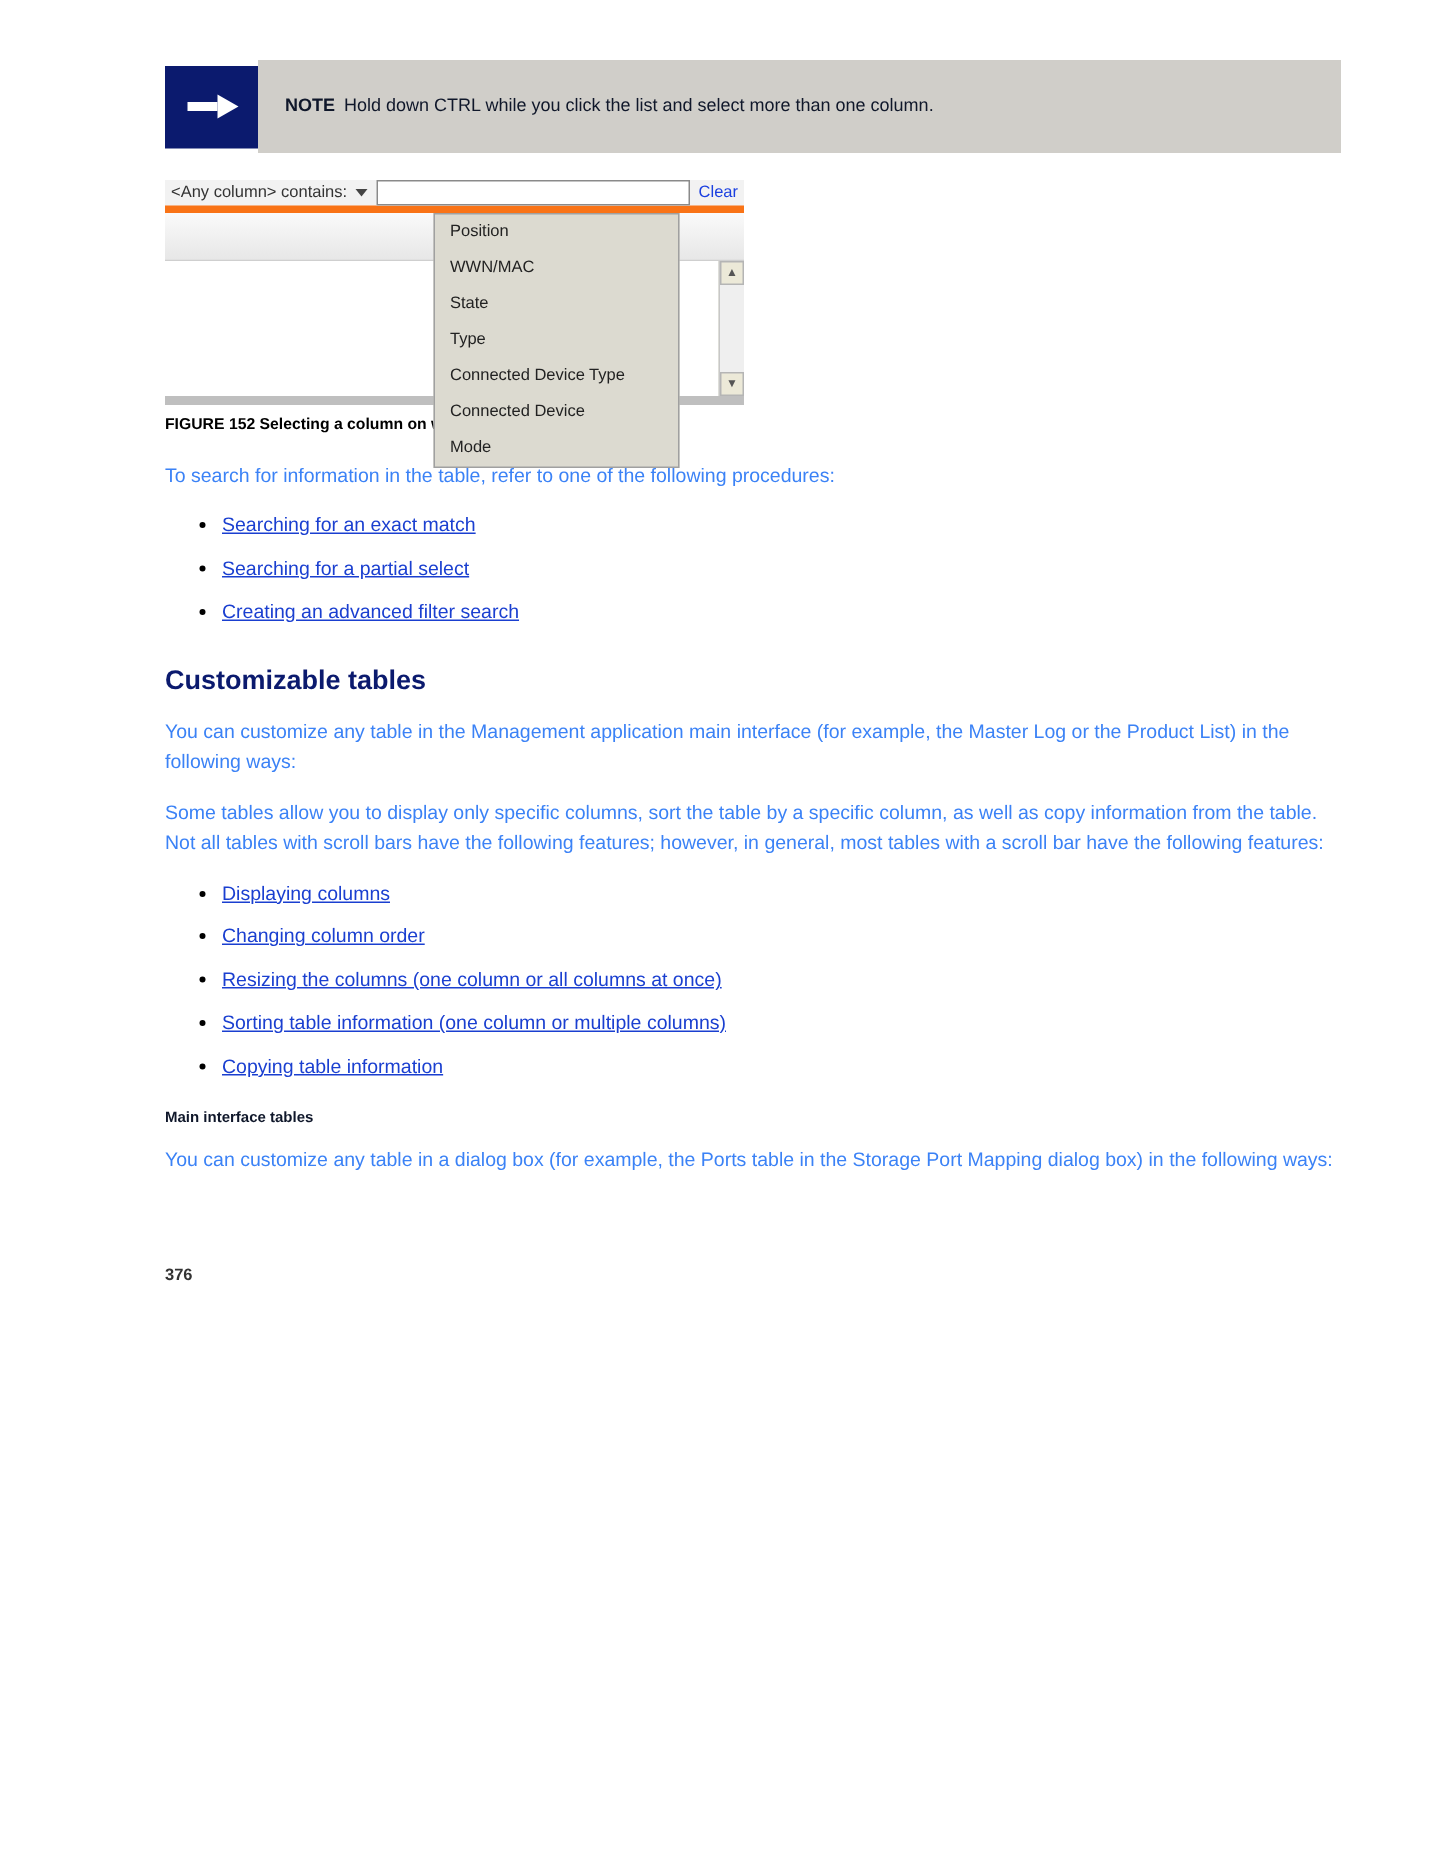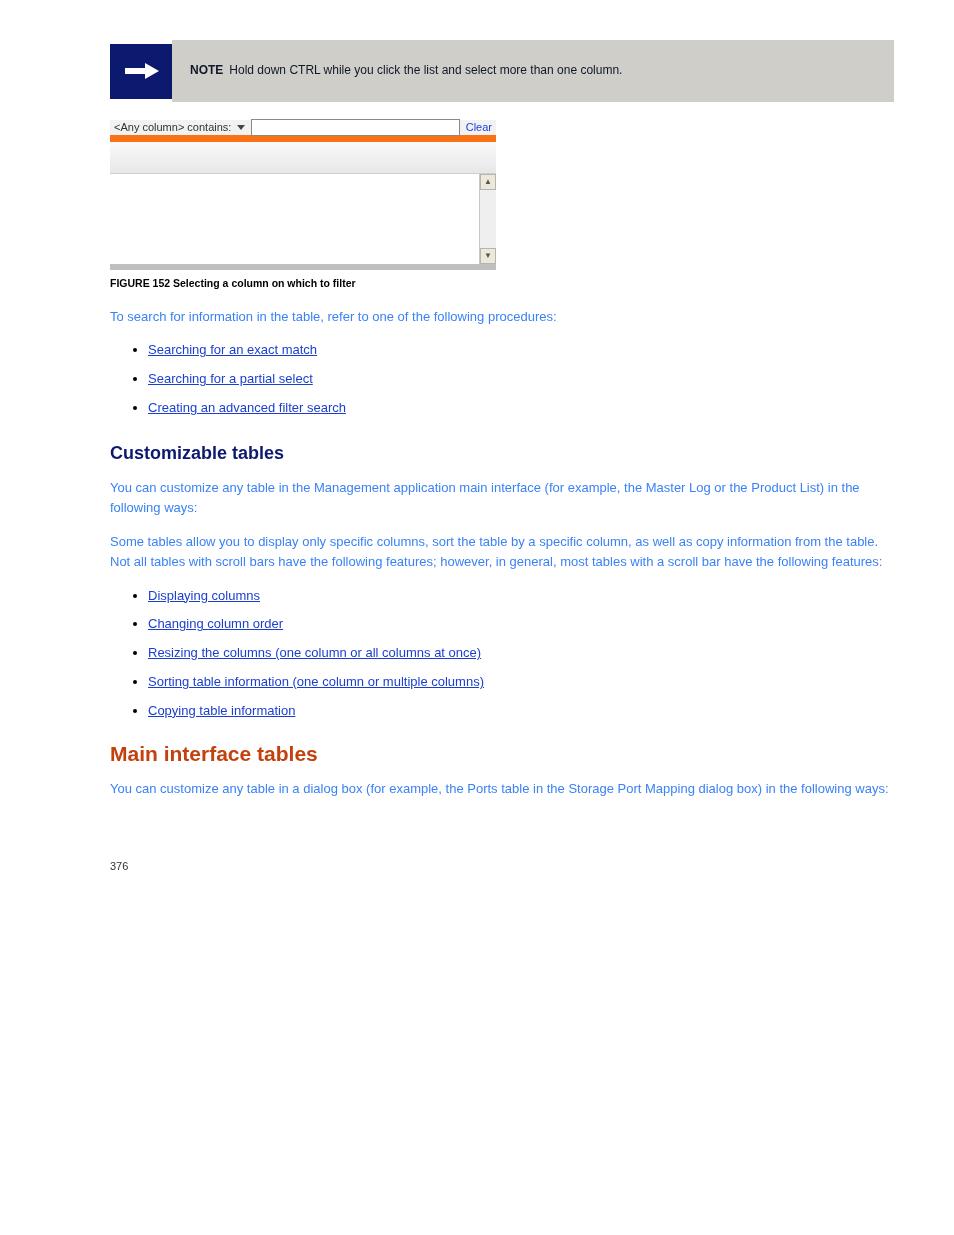--- a/index.html
+++ b/index.html
@@ -42,21 +42,21 @@
     margin-bottom: 6px;
     width: 386px;
     position: relative;
   }
   .toolbar {
     display: flex;
     align-items: center;
     font-family: Tahoma, sans-serif;
     font-size: 11px;
     background: #f2f2f2;
-    border-bottom: 7px solid #f97316;
+    border-bottom: 5px solid #f97316;
     height: 22px;
   }
   .toolbar-label {
     padding: 0 4px;
     color: #333;
   }
   .toolbar-caret {
     width: 0; height: 0;
     border-left: 4px solid transparent;
     border-right: 4px solid transparent;
@@ -137,23 +137,23 @@
     color: #3b82f6;
     line-height: 1.55;
   }
   h2.section {
     font-size: 18px;
     font-weight: bold;
     color: #0b1a6e;
     margin: 22px 0 12px 0;
   }
   h3.subsection {
-    font-size: 21px;
-    font-weight: bold;
-    color: #c2410c;
+    font-size: 10px;
+    font-weight: bold;
+    color: #0f172a;
     margin: 18px 0 10px 0;
   }
   ul.links {
     list-style: disc;
     margin-left: 38px;
     margin-bottom: 14px;
   }
   ul.links li {
     margin-bottom: 10px;
   }
@@ -161,20 +161,21 @@
     color: #1a3fd0;
     text-decoration: underline;
     cursor: pointer;
   }
   .page-footer {
     margin-top: 60px;
     display: flex;
     justify-content: space-between;
     font-size: 11px;
     color: #333;
+    font-weight: bold;
   }
   .page-footer .right { font-style: italic; }
 </style>
 </head>
 <body>
 
 <div class="note-row">
   <div class="arrow-box">
     <svg width="40" height="20" viewBox="0 0 40 20">
       <rect x="4" y="7" width="20" height="6" fill="#fff"></rect>
@@ -198,20 +199,29 @@
   <div class="body-area">
     <div class="body-left"></div>
     <div class="body-scroll">
       <div class="scrollbar-btn">▲</div>
       <div class="scrollbar-track"></div>
       <div class="scrollbar-btn">▼</div>
     </div>
   </div>
   <div class="footer-bar"></div>
 
+  <div class="dropdown">
+    <div class="dropdown-item">Position</div>
+    <div class="dropdown-item">WWN/MAC</div>
+    <div class="dropdown-item">State</div>
+    <div class="dropdown-item">Type</div>
+    <div class="dropdown-item">Connected Device Type</div>
+    <div class="dropdown-item">Connected Device</div>
+    <div class="dropdown-item">Mode</div>
+  </div>
 </div>
 
 <p class="fig-caption">FIGURE 152 Selecting a column on which to filter</p>
 
 <p class="body-para">To search for information in the table, refer to one of the following procedures:</p>
 
 <ul class="links">
   <li><a>Searching for an exact match</a></li>
   <li><a>Searching for a partial select</a></li>
   <li><a>Creating an advanced filter search</a></li>

